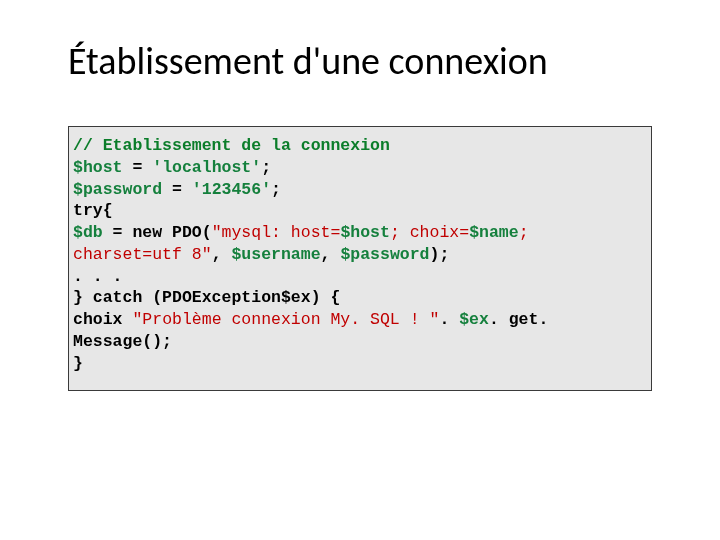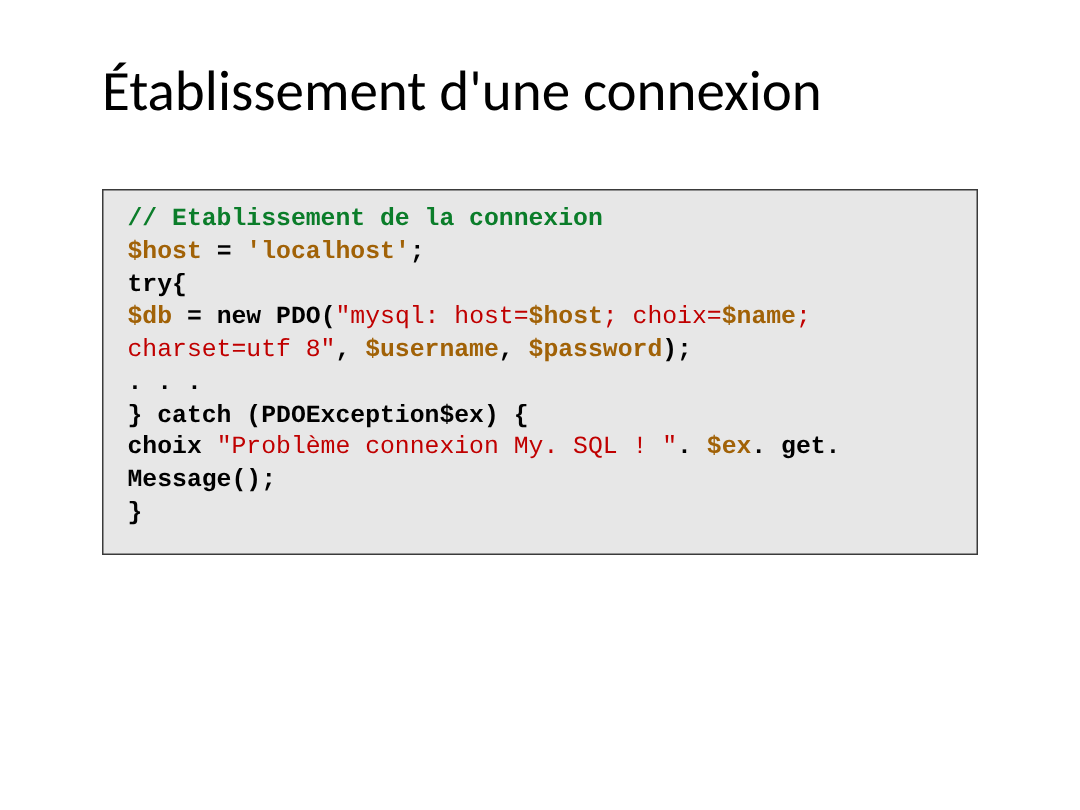--- a/index.html
+++ b/index.html
@@ -1,33 +1,34 @@
 <!DOCTYPE html>
 <html><head>
 <meta charset="utf-8">
 <style>
   * { margin: 0; padding: 0; box-sizing: border-box; }
   html, body { width: 720px; height: 540px; background: #fff; font-family: Calibri, Arial, sans-serif; }
   .slide { width: 720px; height: 540px; padding: 38px 68px 0 68px; position: relative; }
   .title { font-size: 38px; font-weight: 400; color: #000; letter-spacing: 0px; margin-bottom: 42px; }
-  .codebox { border: 1px solid #3a3a3a; background: #e7e7e7; padding: 8px 10px 16px 16px; font-family: "Courier New", Courier, monospace; font-size: 16.5px; line-height: 1.32; color: #000; }
+  .codebox { border: 1px solid #3a3a3a; background: #e7e7e7; padding: 8px 10px 16px 4px; font-family: "Courier New", Courier, monospace; font-size: 16.5px; line-height: 1.32; color: #000; }
   .c-green { color: #0b7d2a; font-weight: 700; }
-  .c-red { color: #a16207; font-weight: 700; }
+  .c-red { color: #15803d; font-weight: 700; }
   .c-bold { font-weight: 700; }
   .c-str { color: #c00000; font-weight: 400; }
 </style>
 </head>
 <body>
 
 <div class="slide">
   <div class="title">Établissement d'une connexion</div>
 
   <div class="codebox">
 <div><span class="c-green">// Etablissement de la connexion</span></div>
 <div><span class="c-red">$host</span><span class="c-bold"> = </span><span class="c-red">'localhost'</span><span class="c-bold">;</span></div>
+<div><span class="c-red">$password</span><span class="c-bold"> = </span><span class="c-red">'123456'</span><span class="c-bold">;</span></div>
 <div><span class="c-bold">try{</span></div>
 <div><span class="c-red">$db</span><span class="c-bold"> = </span><span class="c-bold">new PDO</span><span class="c-bold">(</span><span class="c-str">"mysql: host=</span><span class="c-red">$host</span><span class="c-str">; choix=</span><span class="c-red">$name</span><span class="c-str">;</span></div>
 <div><span class="c-str">charset=utf 8"</span><span class="c-bold">, </span><span class="c-red">$username</span><span class="c-bold">, </span><span class="c-red">$password</span><span class="c-bold">);</span></div>
 <div><span class="c-bold">. . .</span></div>
 <div><span class="c-bold">} catch (PDOException$ex) {</span></div>
 <div><span class="c-bold">  choix </span><span class="c-str">"Problème connexion My. SQL ! "</span><span class="c-bold">. </span><span class="c-red">$ex</span><span class="c-bold">. get. Message();</span></div>
 <div><span class="c-bold">}</span></div>
   </div>
 </div>
 

